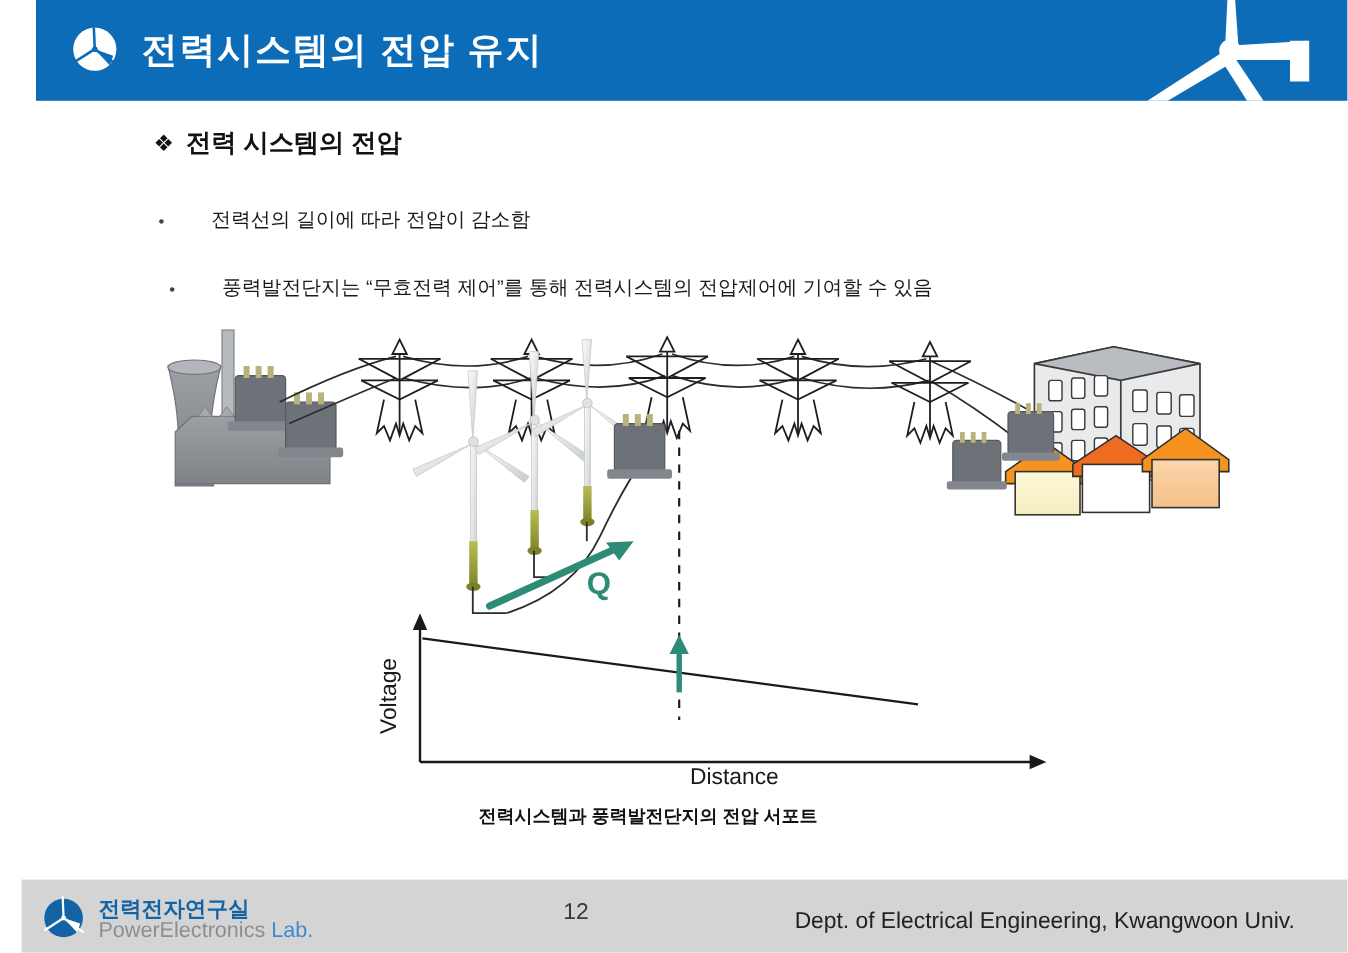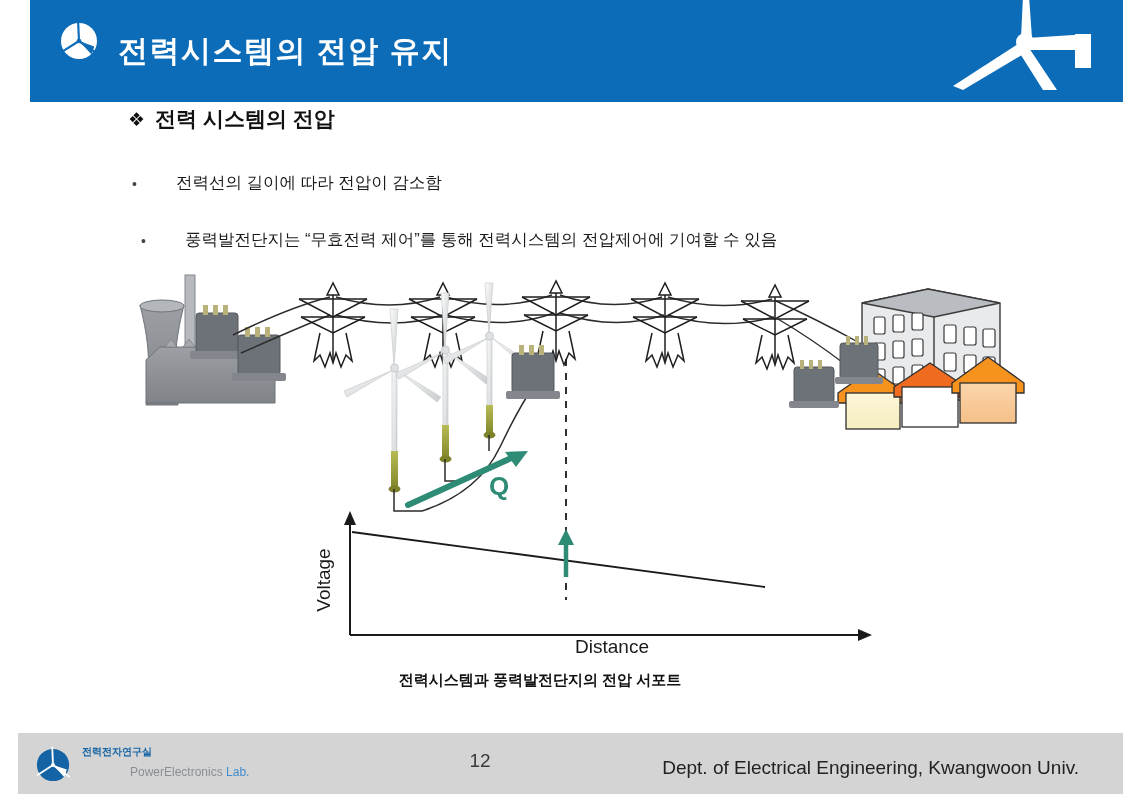--- a/index.html
+++ b/index.html
@@ -15,21 +15,21 @@
     font-family: "Liberation Sans", "DejaVu Sans", sans-serif;
     color: #1a1a1a;
   }
 
   
   .header-bar {
     position: absolute;
     left: 30px;
     top: 0;
     width: 1093px;
-    height: 102px;
+    height: 84px;
     background: #0D6CB8;
     overflow: hidden;
   }
   .header-logo {
     position: absolute;
     left: 22px;
     top: 14px;
     width: 54px;
     height: 54px;
   }
@@ -106,32 +106,31 @@
     position: absolute;
     left: 30px;
     top: 742px;
     width: 46px;
     height: 46px;
   }
   .footer-lab-ko {
     position: absolute;
     left: 82px;
     top: 745px;
-    font-size: 10px;
+    font-size: 18px;
     font-weight: bold;
     color: #1464A5;
     white-space: nowrap;
   }
   .footer-lab-en {
     position: absolute;
     left: 82px;
     top: 765px;
-    font-size: 12px;
-    white-space: nowrap;
-    margin-left: 48px;
+    font-size: 18px;
+    white-space: nowrap;
   }
   .footer-lab-en .pe { color: #8a8f96; }
   .footer-lab-en .lab { color: #3f8ccd; }
   .footer-page {
     position: absolute;
     left: 0;
     top: 750px;
     width: 960px;
     text-align: center;
     font-size: 19px;

